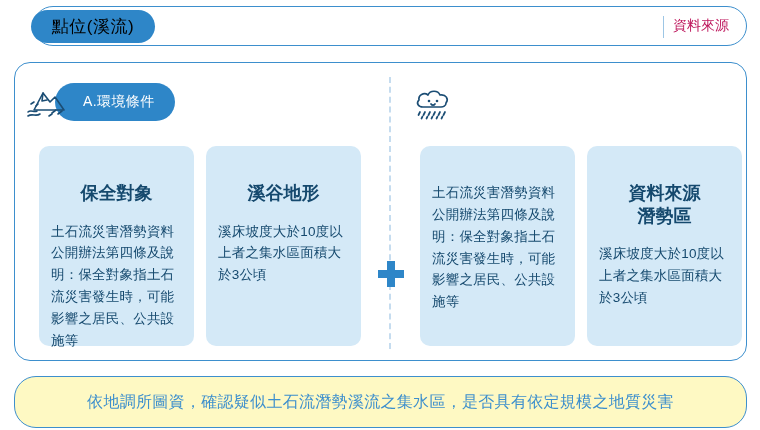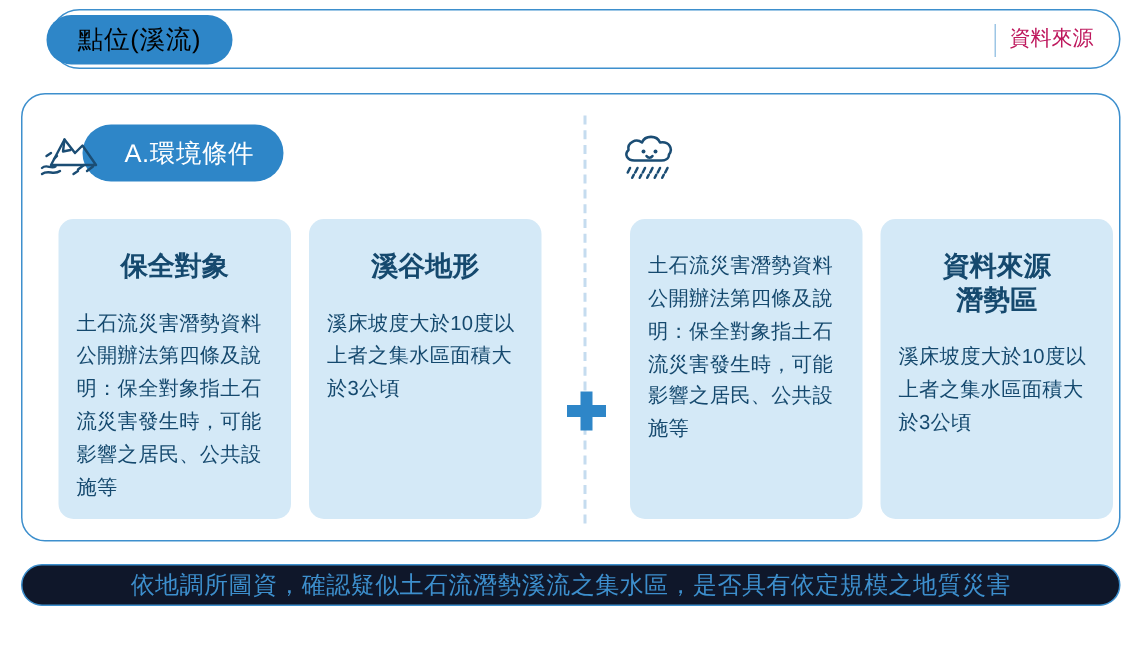--- a/index.html
+++ b/index.html
@@ -154,21 +154,21 @@
     justify-content: center;
     flex: 0 0 auto;
   }
   .head-pill {
     margin-left: -14px;
     height: 38px;
     padding: 0 20px 0 28px;
     background: #2e86c8;
     border-radius: 19px;
     color: #ffffff;
-    font-size: 17px;
+    font-size: 14px;
     display: flex;
     align-items: center;
     white-space: nowrap;
     letter-spacing: 0.4px;
     z-index: 1;
   }
 
   
   .cards {
     position: absolute;
@@ -178,21 +178,21 @@
   }
   .section-a .cards { left: 24px; }
   .section-b .cards { left: 30px; }
 
   .card {
     width: 155px;
     height: 200px;
     background: #d4e9f7;
     border-radius: 10px;
     box-sizing: border-box;
-    padding: 20px 12px 12px 12px;
+    padding: 36px 12px 12px 12px;
     display: flex;
     flex-direction: column;
     align-items: center;
   }
   .card-title {
     color: #15496e;
     font-size: 18px;
     font-weight: bold;
     text-align: center;
     line-height: 1.25;
@@ -207,25 +207,25 @@
     width: 100%;
     letter-spacing: 0.2px;
   }
 
   
   .footer {
     position: absolute;
     left: 14px;
     top: 376px;
     width: 733px;
-    height: 28px;
+    height: 52px;
     box-sizing: border-box;
     border: 1.5px solid #3d8fcd;
     border-radius: 22px;
-    background: #0f172a;
+    background: #fef9c3;
     display: flex;
     align-items: center;
     justify-content: center;
   }
   .footer-text {
     color: #3d8fcd;
     font-size: 16px;
     white-space: nowrap;
     letter-spacing: 0.3px;
   }

